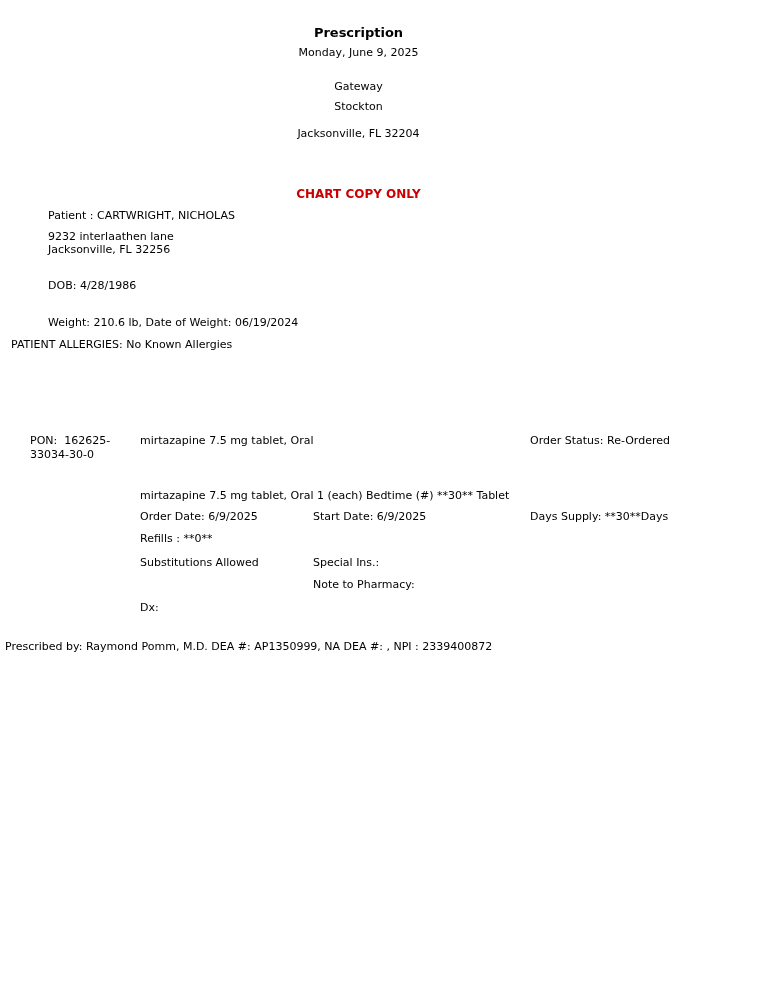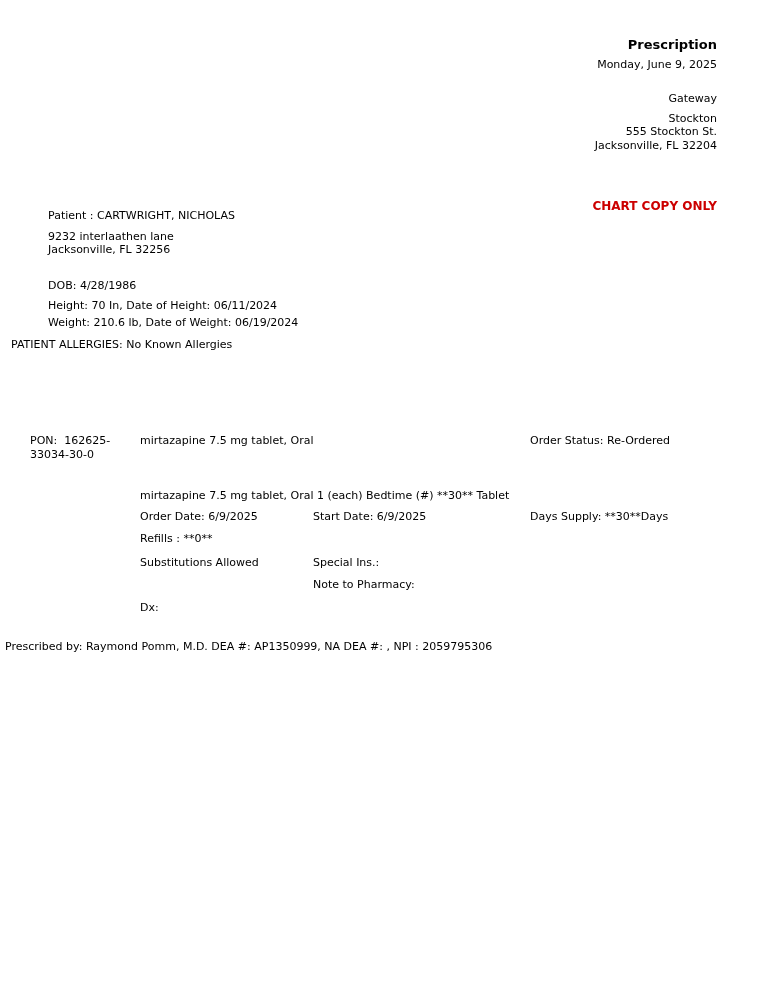--- a/index.html
+++ b/index.html
@@ -18,22 +18,21 @@
     overflow: hidden;
   }
   .abs {
     position: absolute;
     white-space: nowrap;
     line-height: 14px;
   }
   .center {
     left: 0;
     width: 717px;
-    text-align: right;
-    margin-top: 12px;
+    text-align: center;
   }
   .bold { font-weight: normal; }
   .title { font-size: 13px; font-weight: bold; }
   .banner {
     font-size: 12px;
     font-weight: bold;
     color: var(--alert-red, #cc0000);
   }
   .wrap2 {
     white-space: pre-wrap;
@@ -43,30 +42,28 @@
 </style>
 </head>
 <body>
 
 <div class="page">
 
   <div class="abs center title" style="top:26px;">Prescription</div>
   <div class="abs center" style="top:46px;">Monday, June 9, 2025</div>
   <div class="abs center" style="top:80px;">Gateway</div>
   <div class="abs center" style="top:100px;">Stockton</div>
-  <div class="abs center" style="top:113px;">555 Stockton St.</div>
   <div class="abs center" style="top:127px;">Jacksonville, FL 32204</div>
 
   <div class="abs center banner" style="top:187px;">CHART COPY ONLY</div>
 
   <div class="abs bold" style="left:48px; top:209px;">Patient : CARTWRIGHT, NICHOLAS</div>
   <div class="abs" style="left:48px; top:230px;">9232 interlaathen lane</div>
   <div class="abs" style="left:48px; top:243px;">Jacksonville, FL 32256</div>
   <div class="abs" style="left:48px; top:279px;">DOB: 4/28/1986</div>
-  <div class="abs" style="left:48px; top:299px;">Height: 70 In, Date of Height: 06/11/2024</div>
   <div class="abs" style="left:48px; top:316px;">Weight: 210.6 lb, Date of Weight: 06/19/2024</div>
   <div class="abs" style="left:11px; top:338px;">PATIENT ALLERGIES: No Known Allergies</div>
 
   <div class="abs wrap2" style="left:30px; top:434px;">PON:  162625-
 33034-30-0</div>
   <div class="abs bold" style="left:140px; top:434px;">mirtazapine 7.5 mg tablet, Oral</div>
   <div class="abs" style="left:530px; top:434px;">Order Status: Re-Ordered</div>
 
   <div class="abs" style="left:140px; top:489px;">mirtazapine 7.5 mg tablet, Oral 1 (each) Bedtime (#) **30** Tablet</div>
 
@@ -76,15 +73,15 @@
 
   <div class="abs" style="left:140px; top:532px;">Refills : **0**</div>
 
   <div class="abs" style="left:140px; top:556px;">Substitutions Allowed</div>
   <div class="abs" style="left:313px; top:556px;">Special Ins.:</div>
 
   <div class="abs" style="left:313px; top:578px;">Note to Pharmacy:</div>
 
   <div class="abs" style="left:140px; top:601px;">Dx:</div>
 
-  <div class="abs" style="left:5px; top:640px;">Prescribed by: Raymond Pomm, M.D. DEA #: AP1350999, NA DEA #: , NPI : 2059795306</div>
+  <div class="abs" style="left:5px; top:640px;">Prescribed by: Raymond Pomm, M.D. DEA #: AP1350999, NA DEA #: , NPI : 2339400872</div>
 
 </div>
 
 </body></html>

